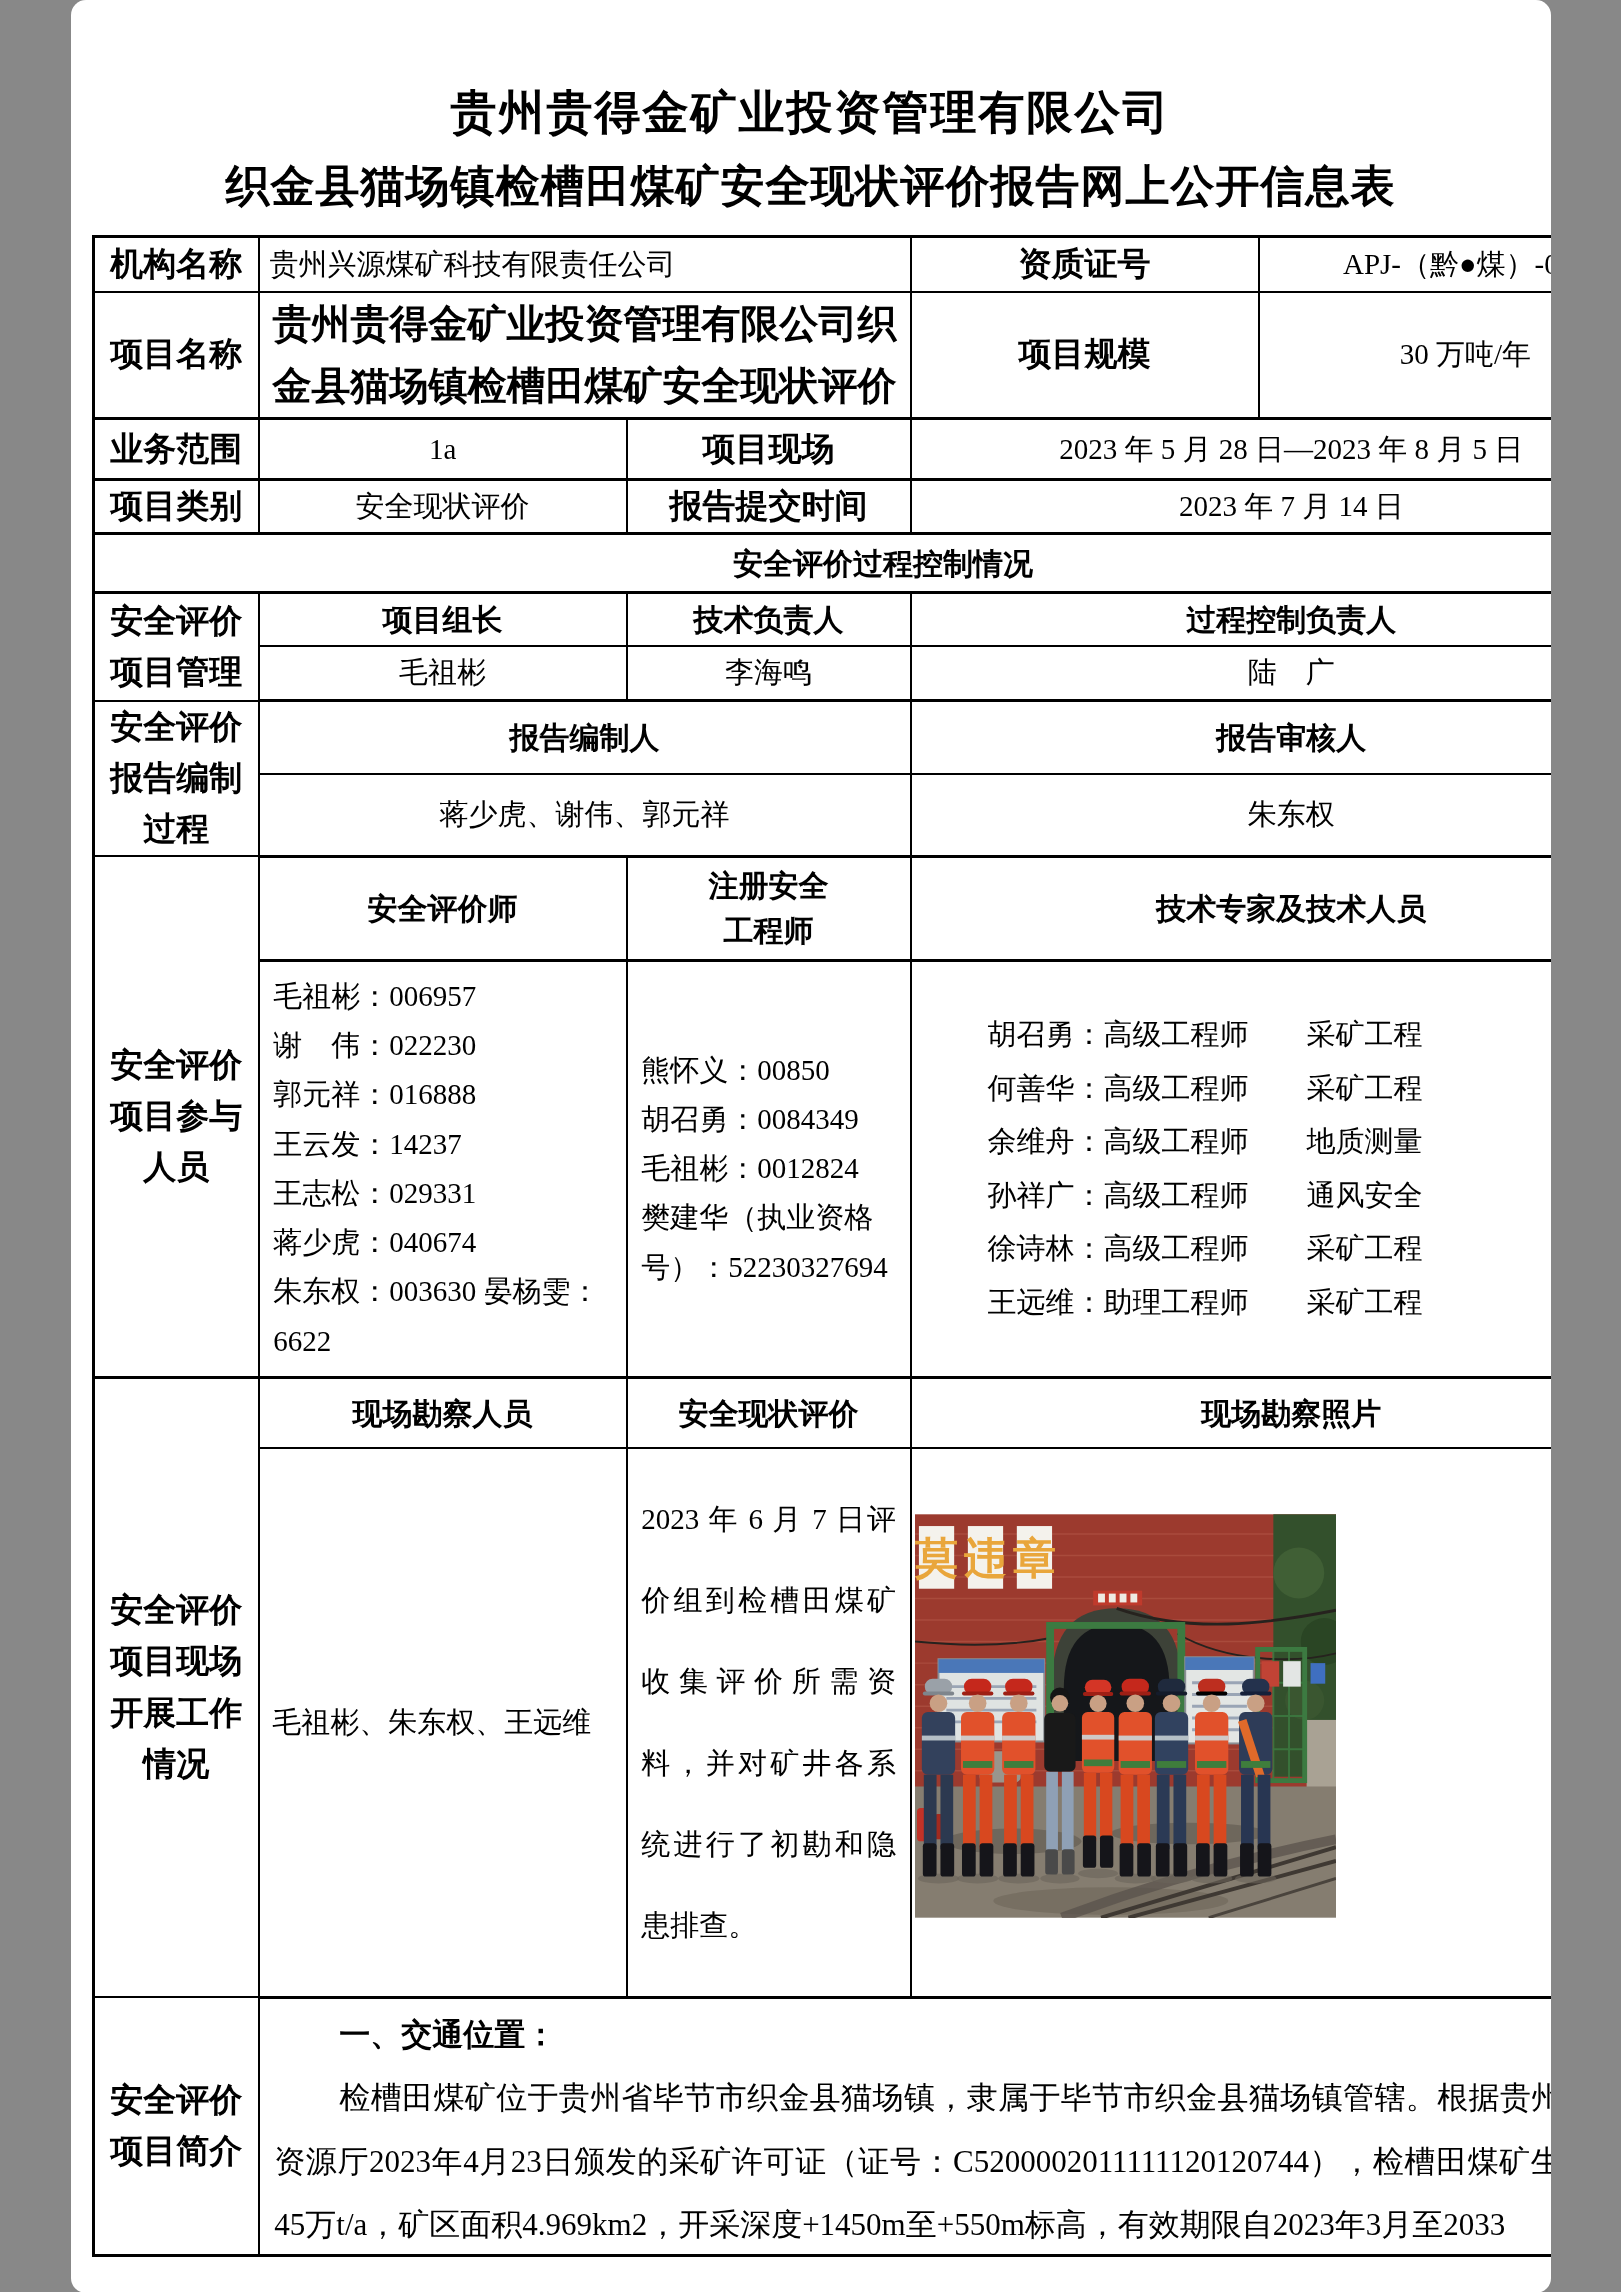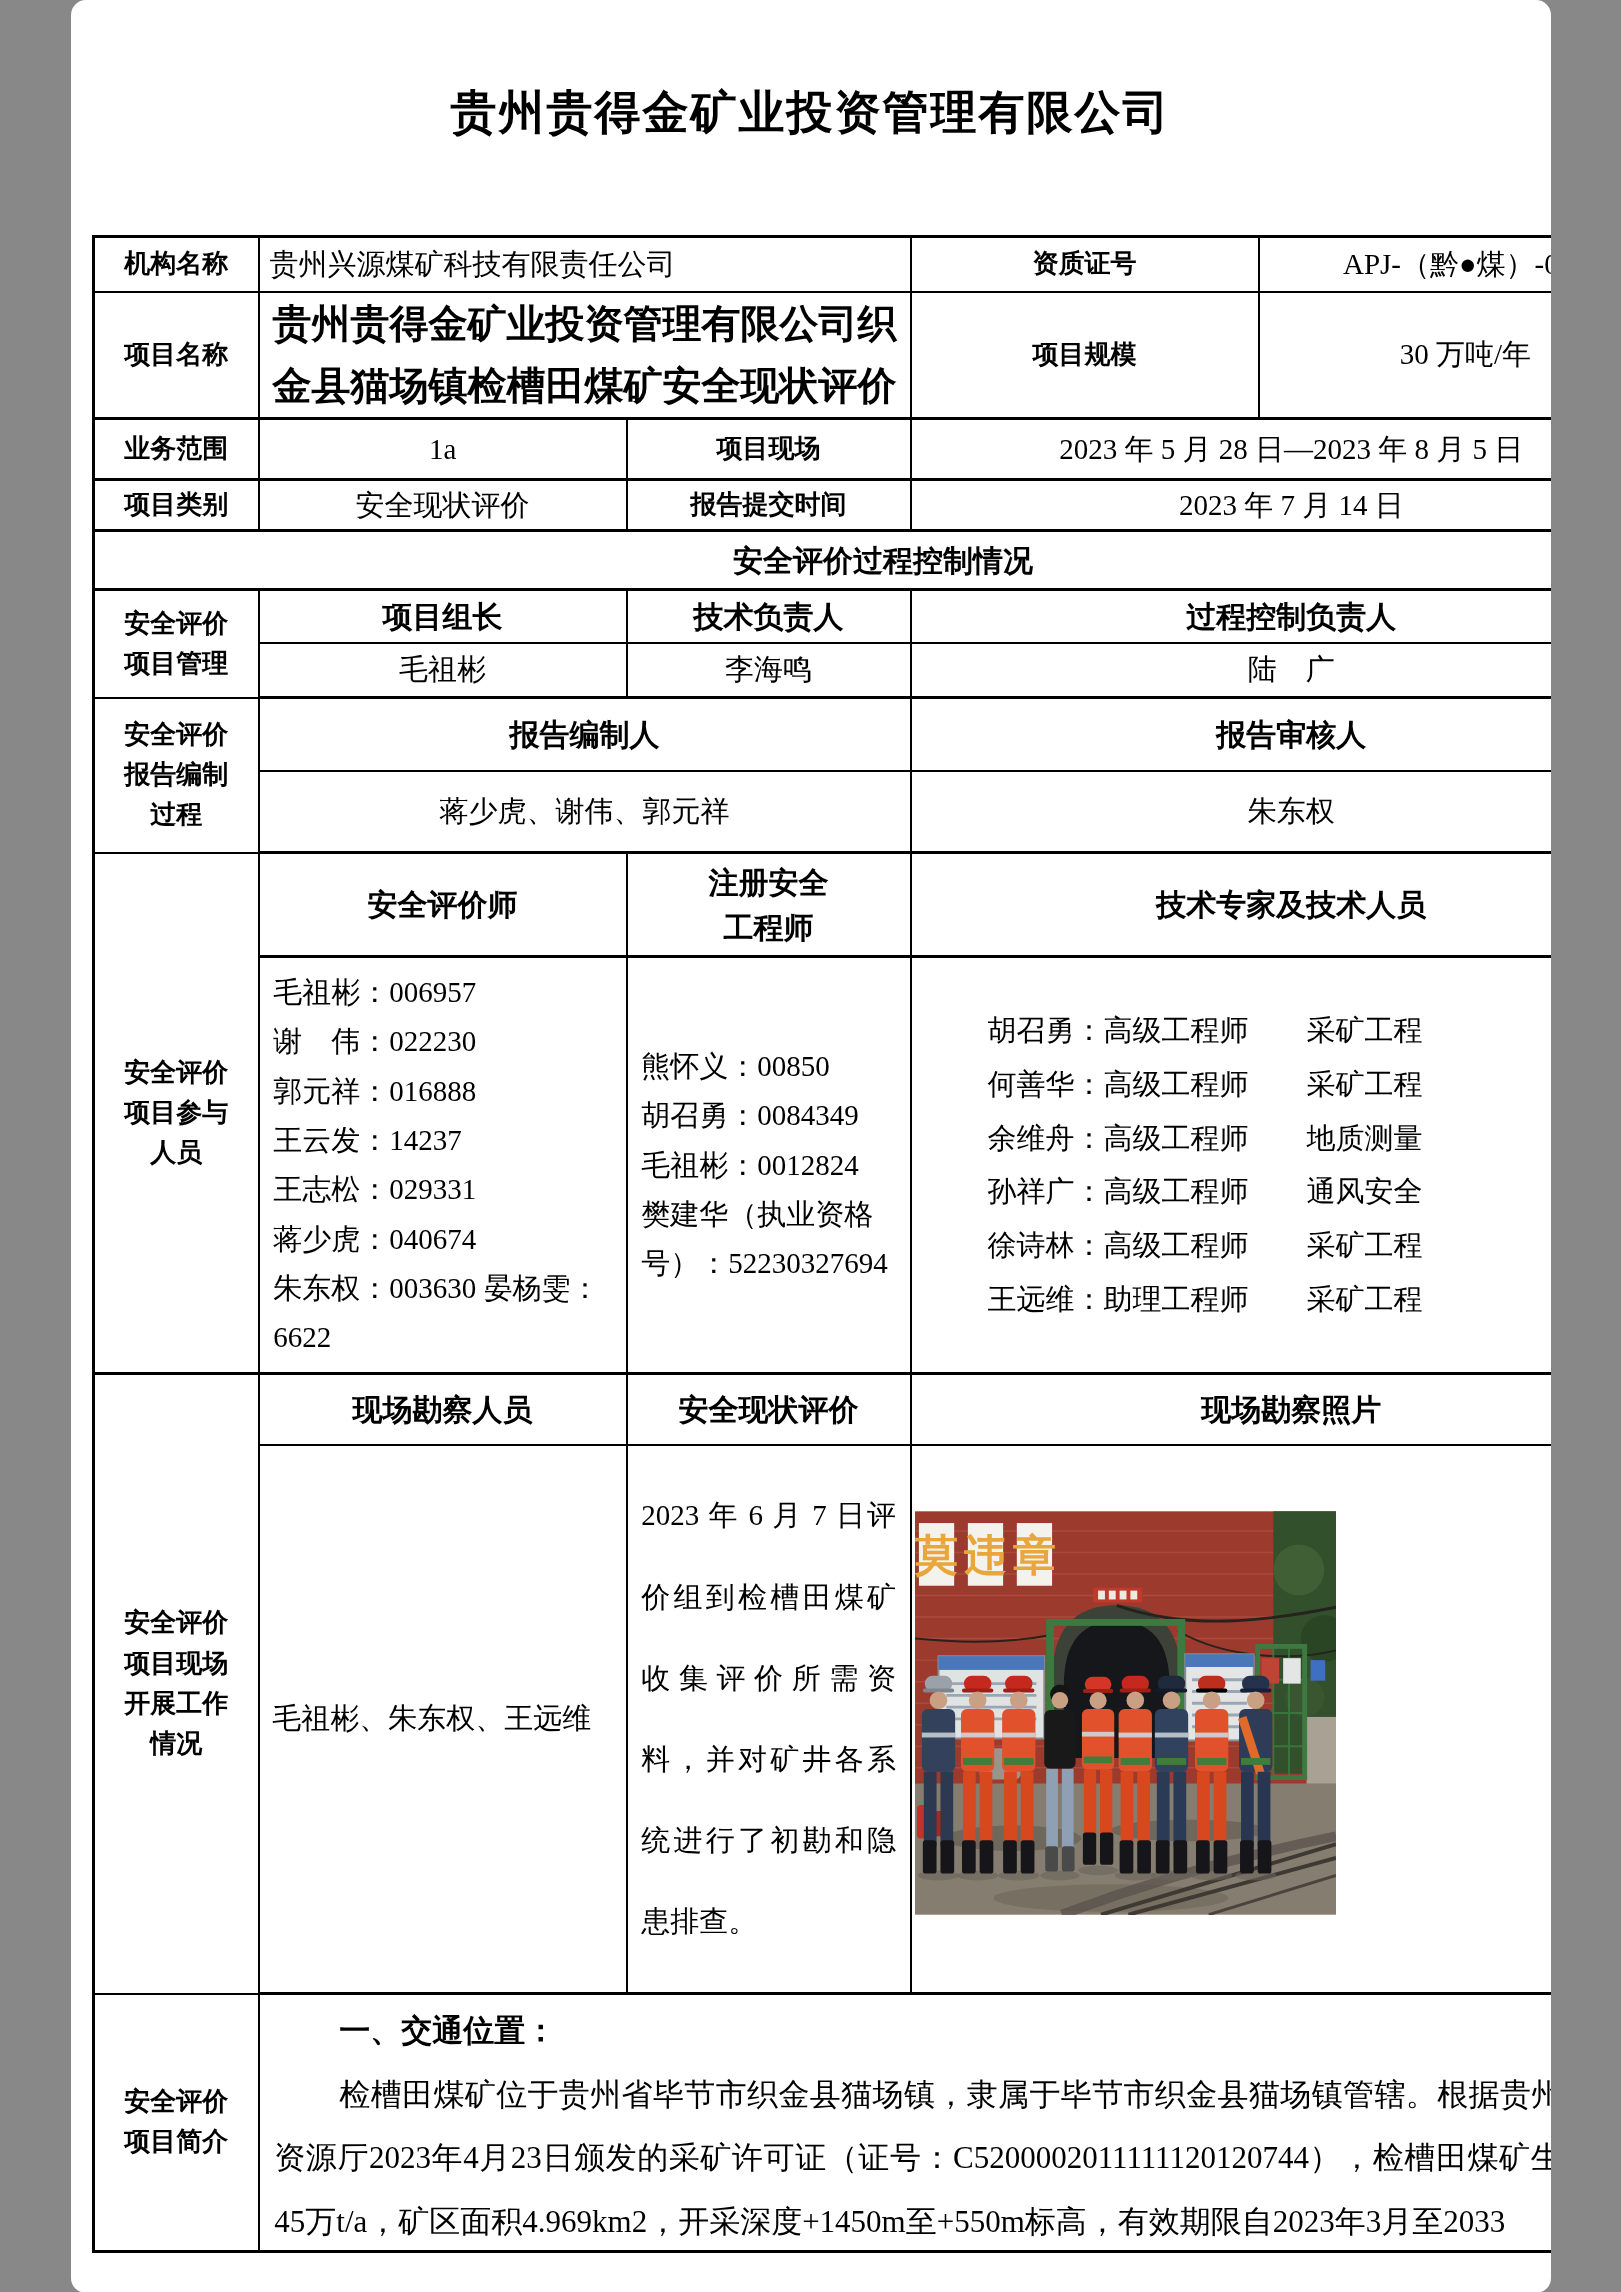--- a/index.html
+++ b/index.html
@@ -13,21 +13,21 @@
   .title2{position:absolute;top:157px;left:0;width:100%;text-align:center;
     font-size:44px;font-weight:bold;letter-spacing:1px;}
   table.form{
     position:absolute;left:21.6px;top:235px;width:1578px;
     border-collapse:collapse;table-layout:fixed;
     border:3.9px solid #000;
   }
   td{border:2px solid #000;font-size:29px;text-align:center;vertical-align:middle;
      padding:0;overflow:hidden;line-height:1.5;}
   tr.tb td{border-bottom-width:3.9px;}
-  td.lbl{font-weight:bold;font-size:26px;white-space:pre-line;line-height:1.55;}
+  td.lbl{font-weight:bold;font-size:33px;white-space:pre-line;line-height:1.55;}
   td.hdr{font-weight:bold;font-size:30px;white-space:pre-line;line-height:1.5;}
   td.val-left{text-align:left;padding-left:10px;}
   td.project-val{font-weight:bold;font-size:39px;line-height:1.6;padding:0 11.8px;}
   td.band{font-weight:bold;font-size:30px;}
   td.list-cell{text-align:left;vertical-align:middle;padding:9.8px 7.8px 9.8px 13.7px;}
   .list-line{font-size:29px;line-height:1.7;}
   td.col3-list{padding-left:55px;}
   td.col3-list .list-line{line-height:1.85;margin-left:21px;}
   td.person-cell{text-align:justify;text-justify:inter-character;
     vertical-align:middle;padding:0 12.7px;line-height:1.65;}
@@ -39,20 +39,21 @@
   .intro-para{font-size:31px;line-height:2.05;text-align:justify;
     text-justify:inter-character;text-indent:65px;}
   .intro-clip{height:251px;overflow:hidden;}
 </style>
 </head>
 <body>
 
 <div class="page">
 
   <div class="title1">贵州贵得金矿业投资管理有限公司</div>
+  <div class="title2">织金县猫场镇检槽田煤矿安全现状评价报告网上公开信息表</div>
 
   <table class="form">
     <colgroup>
       <col style="width:165px">
         <col style="width:368px">
         <col style="width:284px">
       <col style="width:348px">
         <col style="width:414px">
     </colgroup>
 

